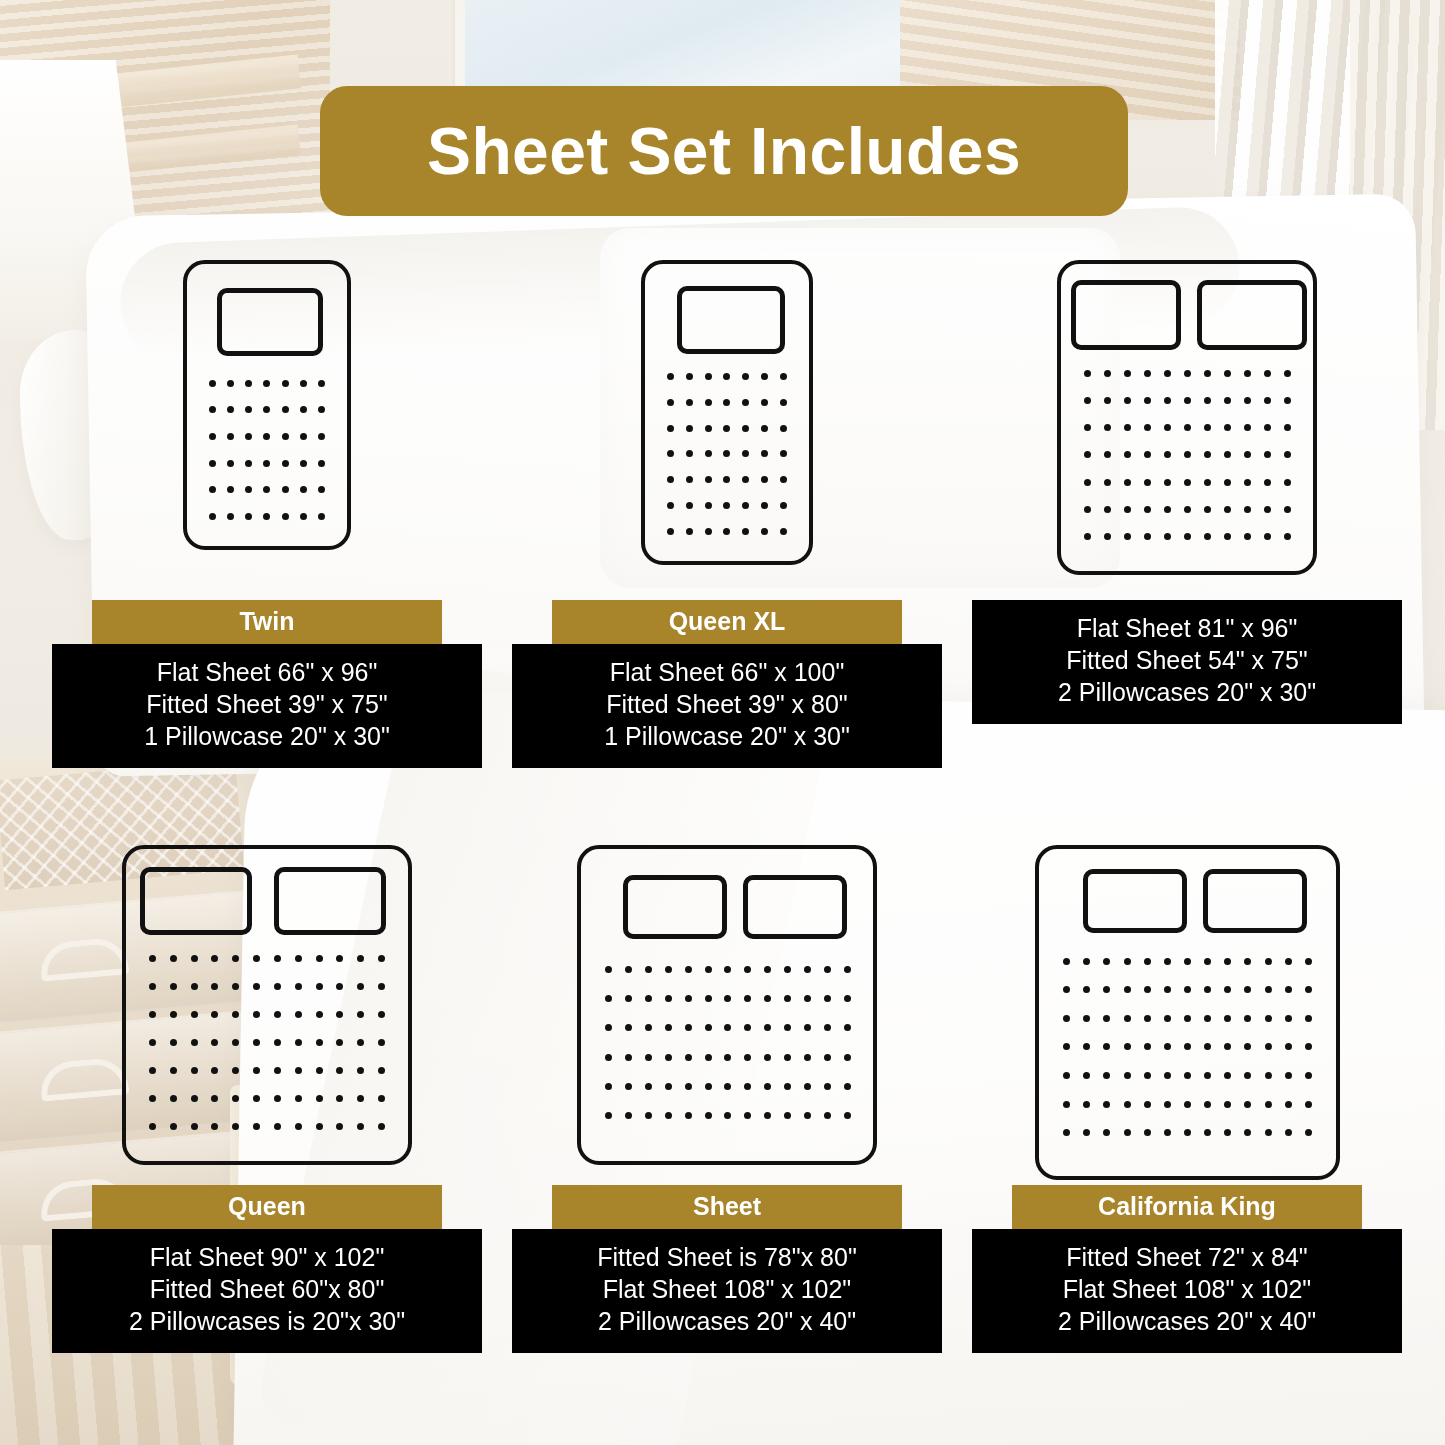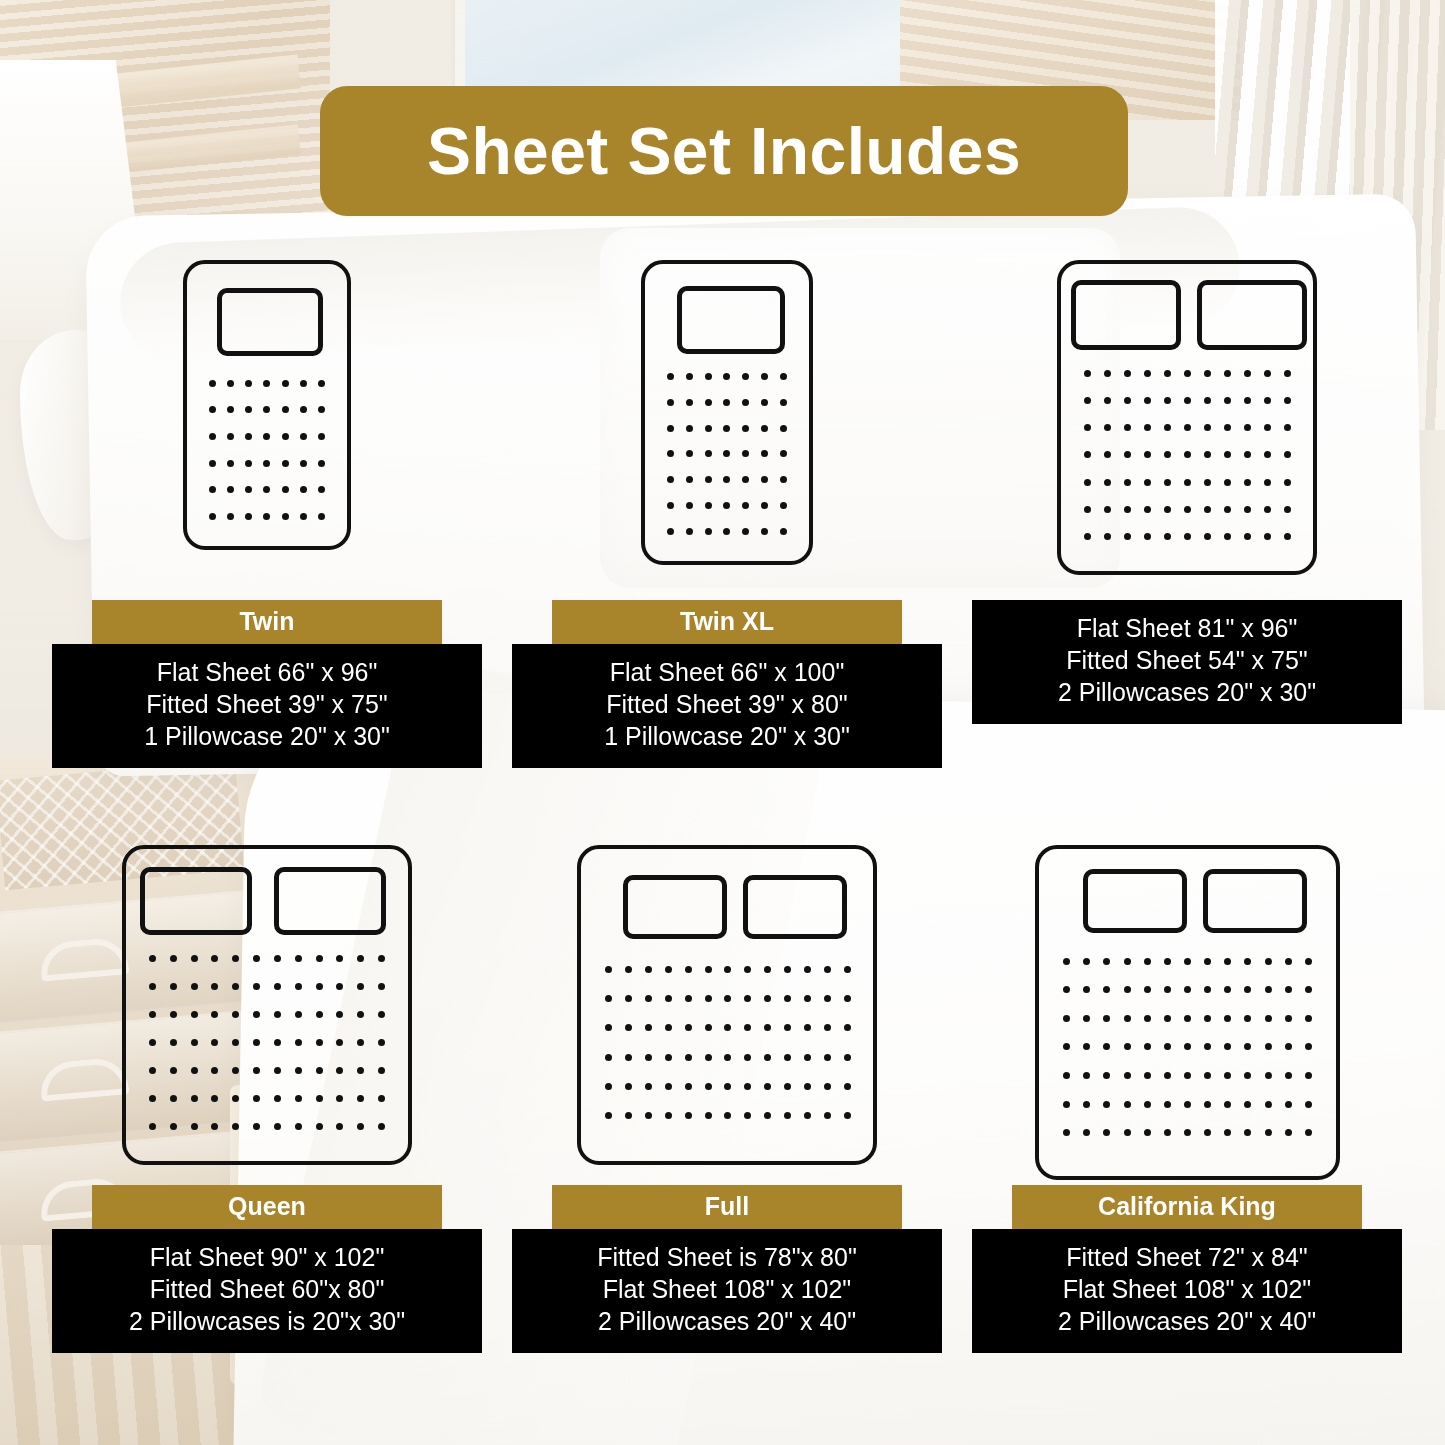--- a/index.html
+++ b/index.html
@@ -433,21 +433,21 @@
             <i class="dot"></i>
               <i class="dot"></i>
               <i class="dot"></i>
               <i class="dot"></i>
               <i class="dot"></i>
               <i class="dot"></i>
               <i class="dot"></i>
           </div>
         </div>
       </div>
-      <div class="label-bar">Twin XL</div>
+      <div class="label-bar">Queen XL</div>
       <div class="spec-box">
         <div>Flat Sheet 66" x 100"</div>
         <div>Fitted Sheet 39" x 80"</div>
         <div>1 Pillowcase 20" x 30"</div>
       </div>
     </div>
 
     <div class="card r1 c3">
       <div class="bed-wrap">
         <div class="bed" style="width:260px;height:315px;">
@@ -725,21 +725,21 @@
               <i class="dot"></i>
               <i class="dot"></i>
               <i class="dot"></i>
               <i class="dot"></i>
               <i class="dot"></i>
               <i class="dot"></i>
               <i class="dot"></i>
           </div>
         </div>
       </div>
-      <div class="label-bar">Full</div>
+      <div class="label-bar">Sheet</div>
       <div class="spec-box">
         <div>Fitted Sheet is 78"x 80"</div>
         <div>Flat Sheet 108" x 102"</div>
         <div>2 Pillowcases 20" x 40"</div>
       </div>
     </div>
 
     <div class="card r2 c3">
       <div class="bed-wrap">
         <div class="bed" style="width:305px;height:335px;">

